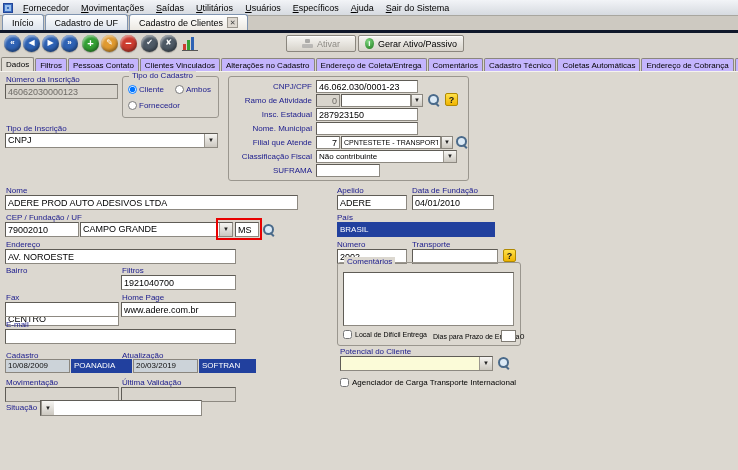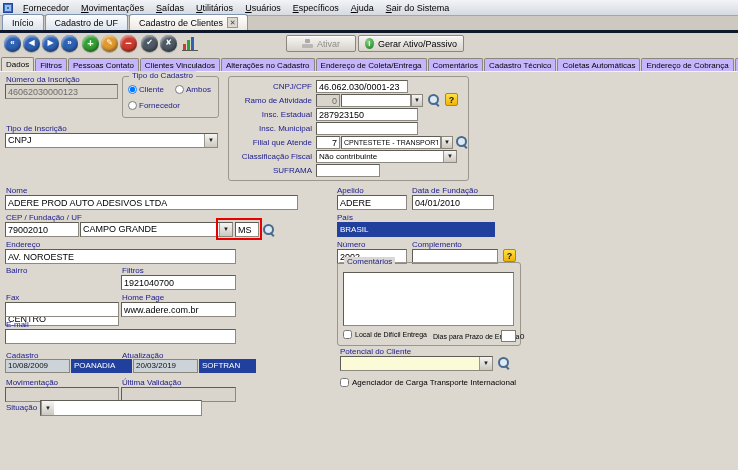--- a/index.html
+++ b/index.html
@@ -168,26 +168,26 @@
   <span class="lbl" style="left:6px;top:124px">Tipo de Inscrição</span>
   <div class="combo" style="left:5px;top:133px;width:213px">
     <span class="combo-text">CNPJ</span>
     <span class="combo-arrow">▼</span>
   </div>
 
   <div class="grp" style="left:228px;top:76px;width:241px;height:105px"></div>
   <span class="lbl r" style="left:228px;top:82px;width:84px">CNPJ/CPF</span>
   <span class="lbl r" style="left:228px;top:96px;width:84px">Ramo de Atividade</span>
   <span class="lbl r" style="left:228px;top:110px;width:84px">Insc. Estadual</span>
-  <span class="lbl r" style="left:228px;top:124px;width:84px">Insc. Municipal</span>
+  <span class="lbl r" style="left:228px;top:124px;width:84px">Nome. Municipal</span>
   <span class="lbl r" style="left:228px;top:138px;width:84px">Filial que Atende</span>
   <span class="lbl r" style="left:228px;top:152px;width:84px">Classificação Fiscal</span>
   <span class="lbl r" style="left:228px;top:166px;width:84px">SUFRAMA</span>
 
-  <input class="tb" style="left: 316px; top: 80px; width: 92px; height: 13px;" value="46.062.030/0001-23">
+  <input class="tb" style="left: 316px; top: 80px; width: 102px; height: 13px;" value="46.062.030/0001-23">
 
   <input class="tb num dis" style="left: 316px; top: 94px; width: 24px; height: 13px;" value="0">
   <input class="tb" style="left: 341px; top: 94px; width: 70px; height: 13px;" value="">
   <span class="dd" style="left:411px;top:94px;height:13px;line-height:11px">▼</span>
   <span class="mag-icon" style="left:427px;top:93px"></span>
   <span class="help-icon" style="left:445px;top:93px">?</span>
 
   <input class="tb" style="left: 316px; top: 108px; width: 102px; height: 13px;" value="287923150">
   <input class="tb" style="left: 316px; top: 122px; width: 102px; height: 13px;" value="">
 
@@ -219,21 +219,21 @@
   <span class="mag-icon" style="left:262px;top:223px"></span>
   <div class="annotation-box" style="left:216px;top:218px;width:46px;height:22px"></div>
 
   <span class="lbl" style="left:337px;top:213px">País</span>
   <div class="cell sel" style="left:337px;top:222px;width:158px;height:15px;line-height:13px">BRASIL</div>
 
   <span class="lbl" style="left:6px;top:240px">Endereço</span>
   <input class="tb" style="left: 5px; top: 249px; width: 231px;" value="AV. NOROESTE">
   <span class="lbl" style="left:337px;top:240px">Número</span>
   <input class="tb" style="left: 337px; top: 249px; width: 70px;" value="2002">
-  <span class="lbl" style="left:412px;top:240px">Complemento</span>
+  <span class="lbl" style="left:412px;top:240px">Transporte</span>
   <input class="tb" style="left: 412px; top: 249px; width: 86px;" value="">
   <span class="help-icon" style="left:503px;top:249px">?</span>
 
   <span class="lbl" style="left:6px;top:266px">Bairro</span>
   <input class="tb" style="left: 5px; top: 275px; width: 114px; margin-top: 36px;" value="CENTRO">
   <span class="lbl" style="left:122px;top:266px">Filtros</span>
   <input class="tb" style="left: 121px; top: 275px; width: 115px;" value="1921040700">
 
   <div class="grp" style="left:337px;top:262px;width:184px;height:84px">
     <span class="grp-legend">Comentários</span>

